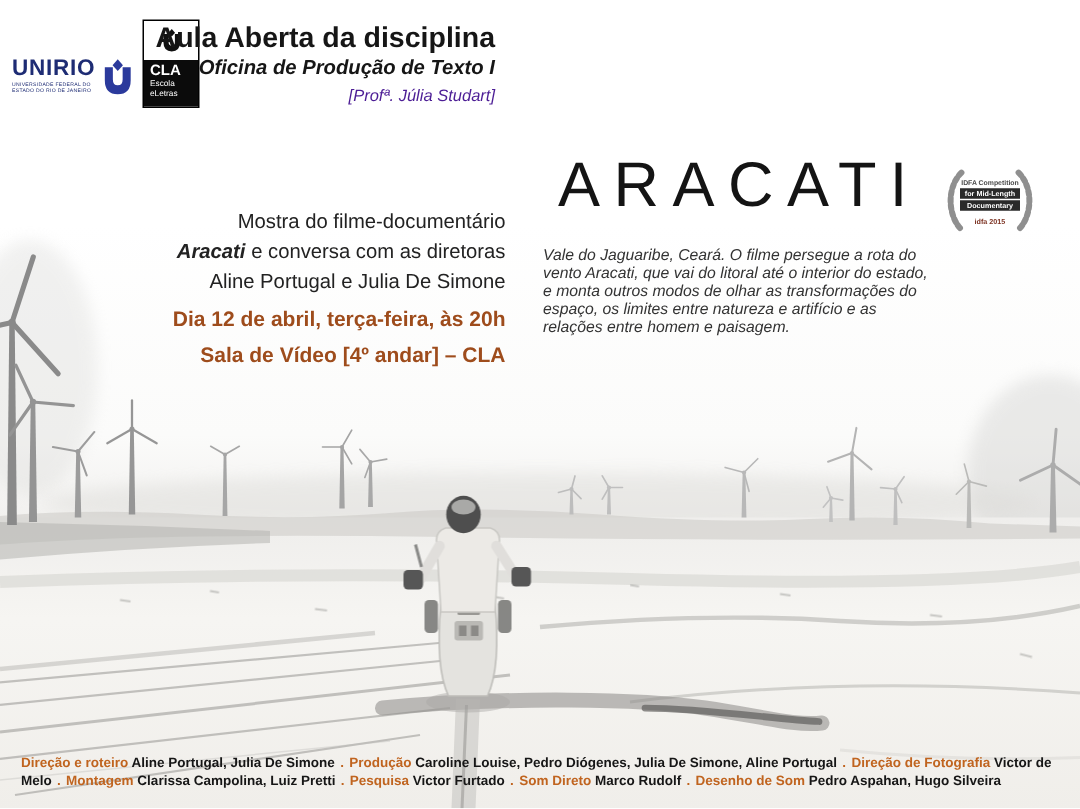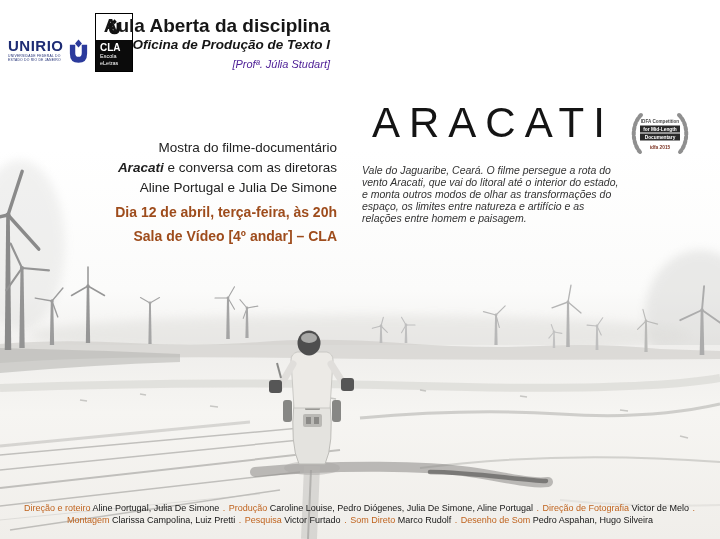--- a/index.html
+++ b/index.html
@@ -38,22 +38,22 @@
   .l-top{font-size:4.6px;fill:#4a4a4a;font-weight:bold;text-anchor:middle;}
   .l-bar{font-size:4.8px;fill:#ffffff;font-weight:bold;text-anchor:middle;}
   .l-year{font-size:4.8px;fill:#7d3424;font-weight:bold;text-anchor:middle;}
 
   .synopsis{position:absolute;left:362px;top:164px;width:260px;font-size:10.5px;font-style:italic;
             line-height:12px;color:#333;}
 
   .datetime{position:absolute;right:383px;top:200px;text-align:right;color:var(--c-date,#9e4c1c);
             font-weight:bold;font-size:14px;line-height:24px;white-space:nowrap;}
 
-  .credits{position:absolute;left:14px;right:14px;top:503px;text-align:center;font-size:9px;
-           font-weight:normal;line-height:11.5px;color:#161616;}
+  .credits{position:absolute;left:14px;right:14px;top:503px;text-align:left;font-size:9px;
+           font-weight:bold;line-height:11.5px;color:#161616;}
   .cr{color:var(--c-credits,#c0641f);}
   .cs{color:var(--c-credits,#c0641f);margin:0 1px;}
 </style>
 </head>
 <body>
 
 <div class="poster">
 
   <svg class="photo" viewBox="0 0 720 389" preserveAspectRatio="none">
     <defs>

